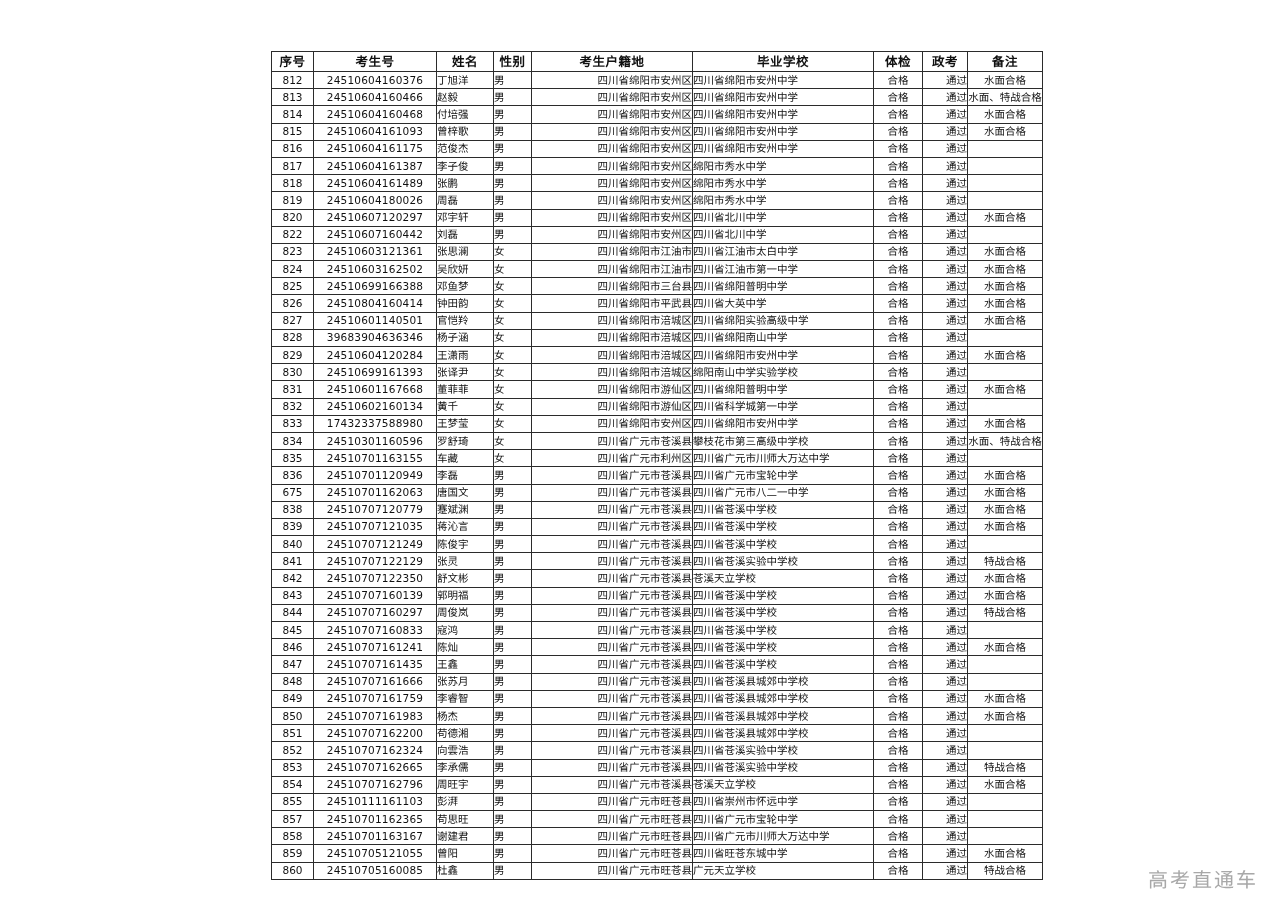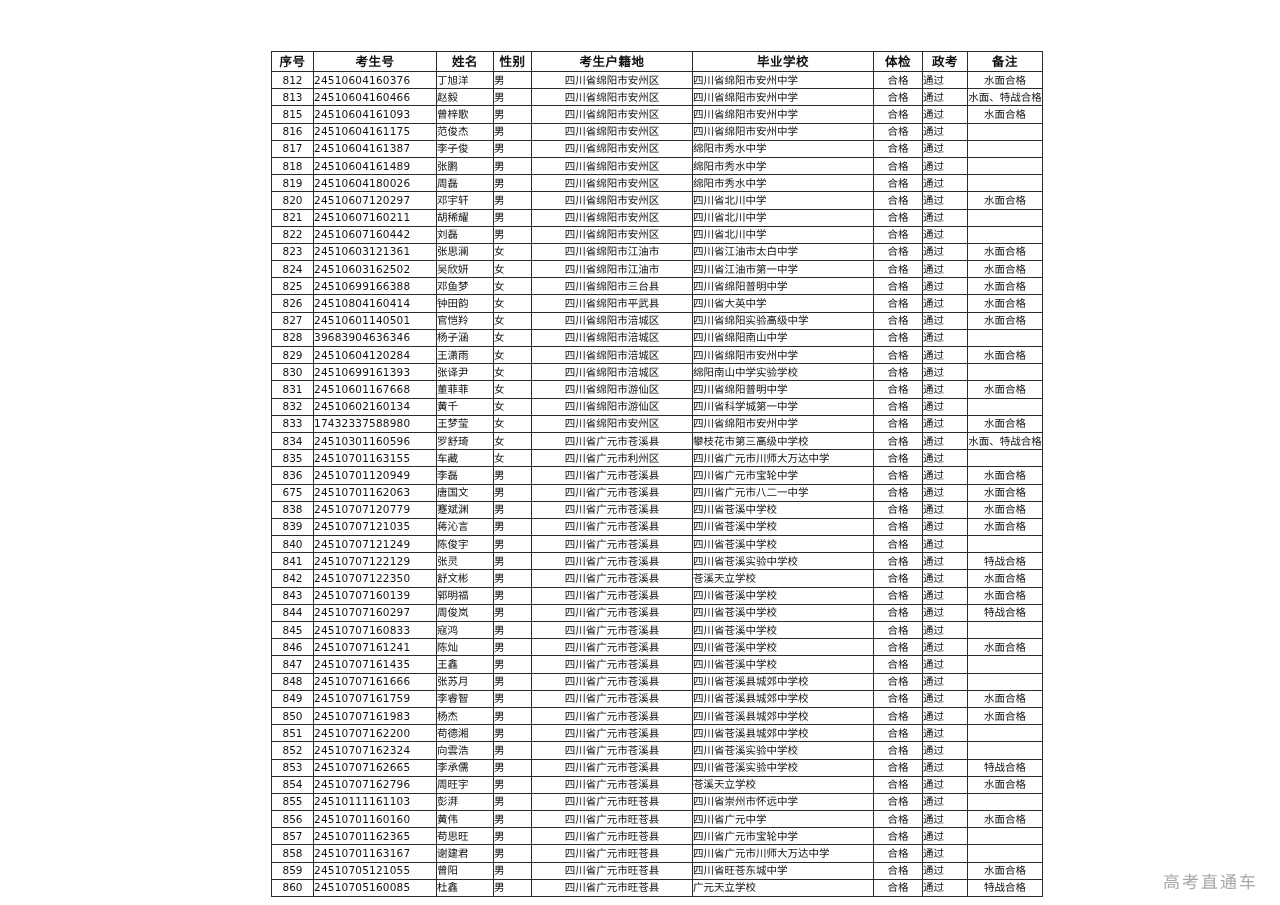--- a/index.html
+++ b/index.html
@@ -65,34 +65,34 @@
   col.c-exam    { width: 123px; }
   col.c-name    { width: 57px; }
   col.c-gender  { width: 38px; }
   col.c-house   { width: 161px; }
   col.c-school  { width: 181px; }
   col.c-phys    { width: 49px; }
   col.c-pol     { width: 45px; }
   col.c-remark  { width: 75px; }
 
   td.idx    { text-align: center; }
-  td.exam   { text-align: left; letter-spacing: 0.2px; }
+  td.exam   { text-align: center; letter-spacing: 0.2px; }
   td.name   { text-align: left; }
   td.gender { text-align: left;  padding-left: 5px; }
-  td.house  { text-align: center;  padding-left: 4px; }
+  td.house  { text-align: right;  padding-left: 4px; }
   td.school { text-align: left;  padding-left: 4px; }
   td.phys   { text-align: center; }
-  td.pol    { text-align: left; margin-top: 48px; }
+  td.pol    { text-align: right; margin-top: 48px; }
   td.remark { text-align: center; font-size: 10px; }
 
   #watermark {
     position: absolute;
     right: 22px;
     bottom: 18px;
-    font-size: 17px;
+    font-size: 20px;
     color: #a8a8a8;
     letter-spacing: 2px;
     font-family: "DejaVu Sans", "Liberation Sans", sans-serif;
     user-select: none;
     margin-left: 14px;
   }
 </style>
 </head>
 <body>
 
@@ -141,20 +141,31 @@
             <td class="exam">24510604160466</td>
             <td class="name">赵毅</td>
             <td class="gender">男</td>
             <td class="house">四川省绵阳市安州区</td>
             <td class="school">四川省绵阳市安州中学</td>
             <td class="phys">合格</td>
             <td class="pol">通过</td>
             <td class="remark">水面、特战合格</td>
           </tr>
           <tr>
+            <td class="idx">814</td>
+            <td class="exam">24510604160468</td>
+            <td class="name">付培强</td>
+            <td class="gender">男</td>
+            <td class="house">四川省绵阳市安州区</td>
+            <td class="school">四川省绵阳市安州中学</td>
+            <td class="phys">合格</td>
+            <td class="pol">通过</td>
+            <td class="remark">水面合格</td>
+          </tr>
+          <tr>
             <td class="idx">815</td>
             <td class="exam">24510604161093</td>
             <td class="name">曾梓歌</td>
             <td class="gender">男</td>
             <td class="house">四川省绵阳市安州区</td>
             <td class="school">四川省绵阳市安州中学</td>
             <td class="phys">合格</td>
             <td class="pol">通过</td>
             <td class="remark">水面合格</td>
           </tr>
@@ -207,31 +218,20 @@
             <td class="exam">24510607120297</td>
             <td class="name">邓宇轩</td>
             <td class="gender">男</td>
             <td class="house">四川省绵阳市安州区</td>
             <td class="school">四川省北川中学</td>
             <td class="phys">合格</td>
             <td class="pol">通过</td>
             <td class="remark">水面合格</td>
           </tr>
           <tr>
-            <td class="idx">821</td>
-            <td class="exam">24510607160211</td>
-            <td class="name">胡稀耀</td>
-            <td class="gender">男</td>
-            <td class="house">四川省绵阳市安州区</td>
-            <td class="school">四川省北川中学</td>
-            <td class="phys">合格</td>
-            <td class="pol">通过</td>
-            <td class="remark"></td>
-          </tr>
-          <tr>
             <td class="idx">822</td>
             <td class="exam">24510607160442</td>
             <td class="name">刘磊</td>
             <td class="gender">男</td>
             <td class="house">四川省绵阳市安州区</td>
             <td class="school">四川省北川中学</td>
             <td class="phys">合格</td>
             <td class="pol">通过</td>
             <td class="remark"></td>
           </tr>
@@ -592,31 +592,20 @@
             <td class="exam">24510111161103</td>
             <td class="name">彭湃</td>
             <td class="gender">男</td>
             <td class="house">四川省广元市旺苍县</td>
             <td class="school">四川省崇州市怀远中学</td>
             <td class="phys">合格</td>
             <td class="pol">通过</td>
             <td class="remark"></td>
           </tr>
           <tr>
-            <td class="idx">856</td>
-            <td class="exam">24510701160160</td>
-            <td class="name">黄伟</td>
-            <td class="gender">男</td>
-            <td class="house">四川省广元市旺苍县</td>
-            <td class="school">四川省广元中学</td>
-            <td class="phys">合格</td>
-            <td class="pol">通过</td>
-            <td class="remark">水面合格</td>
-          </tr>
-          <tr>
             <td class="idx">857</td>
             <td class="exam">24510701162365</td>
             <td class="name">苟思旺</td>
             <td class="gender">男</td>
             <td class="house">四川省广元市旺苍县</td>
             <td class="school">四川省广元市宝轮中学</td>
             <td class="phys">合格</td>
             <td class="pol">通过</td>
             <td class="remark"></td>
           </tr>

